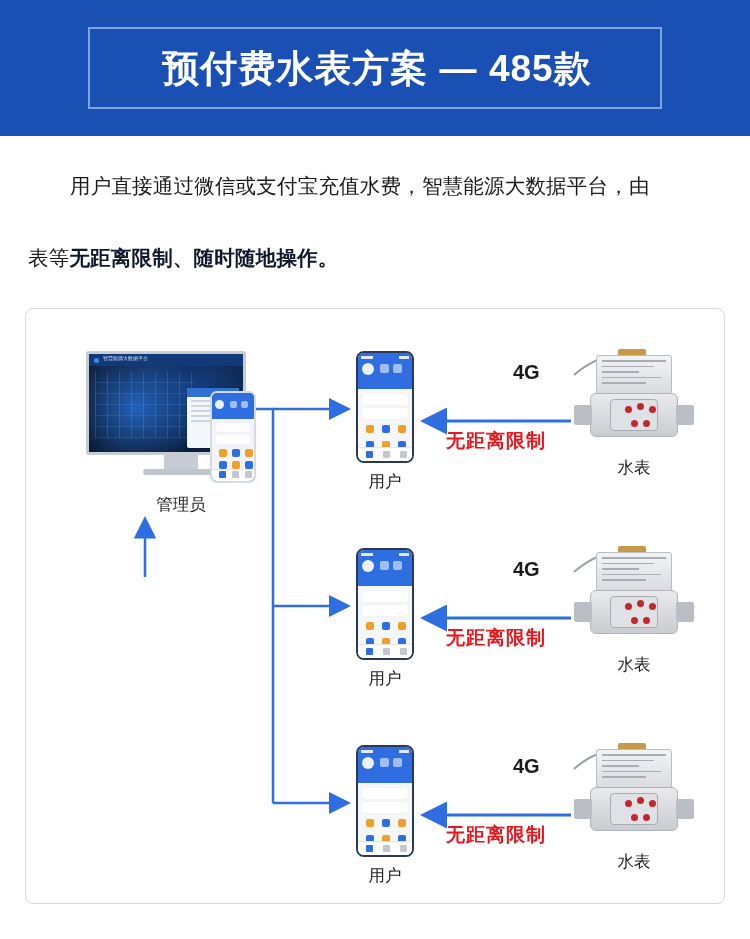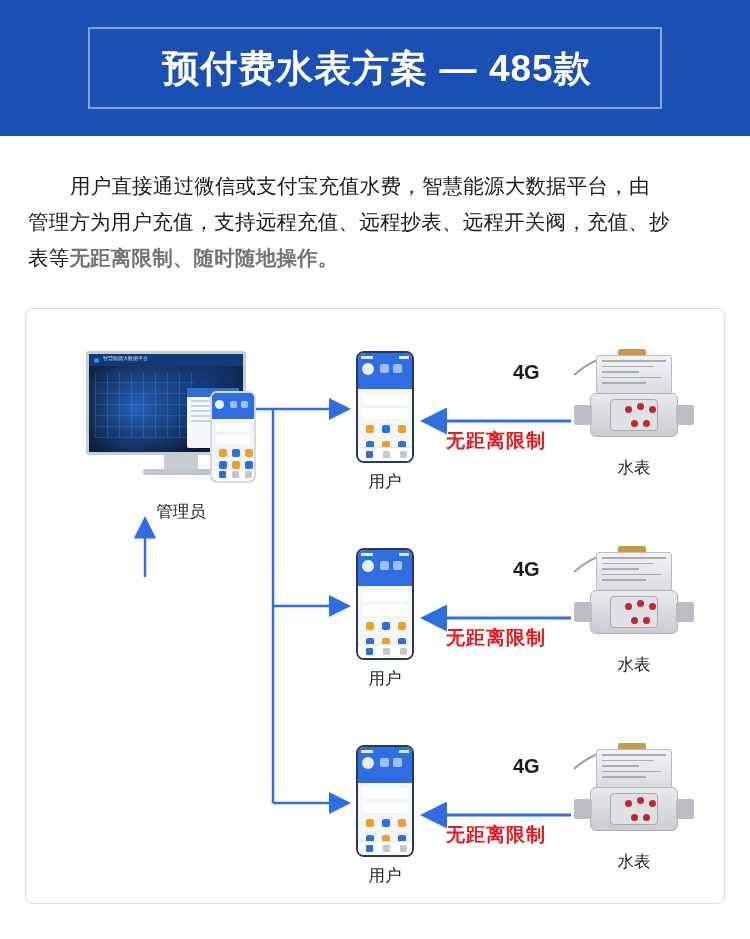--- a/index.html
+++ b/index.html
@@ -56,21 +56,21 @@
     position: absolute;
     left: 28px;
     top: 168px;
     width: 694px;
     font-size: 20.5px;
     line-height: 36px;
     color: #1a1a1a;
     letter-spacing: 0.2px;
   }
   .intro .indent { display: inline-block; width: 42px; }
-  .intro .hl { color: #737373; font-weight: bold; }
+  .intro .hl { color: #0f172a; font-weight: bold; }
 
   
   .diagram {
     position: absolute;
     left: 25px;
     top: 308px;
     width: 700px;
     height: 596px;
     border: 1px solid #d8d8d8;
     border-radius: 8px;
@@ -127,21 +127,21 @@
   .monitor-base {
     width: 76px; height: 6px; margin: 0 auto; background: #bfc6ce; border-radius: 3px;
   }
 
   .phone-small {
     position: absolute; left: 124px; top: 40px;
     width: 46px; height: 92px;
     background: #2a5fc0; border: 2px solid #d6dbe2; border-radius: 7px;
     box-sizing: border-box; overflow: hidden;
   }
-  .monitor-caption { position: absolute; left: 0; top: 150px; width: 190px; font-family: Liberation Mono, monospace; }
+  .monitor-caption { position: absolute; left: 0; top: 143px; width: 190px; font-family: Liberation Mono, monospace; }
 
   
   .cloud-wrap { left: 40px; top: 268px; width: 170px; height: 80px; }
   .cloud-shape {
     position: absolute; left: 18px; top: 20px;
     width: 118px; height: 44px; background: #2f6ee0; border-radius: 22px;
   }
   .cloud-b1 { position: absolute; left: 26px; top: 2px; width: 44px; height: 44px; background:#2f6ee0; border-radius:50%; }
   .cloud-b2 { position: absolute; left: 58px; top: -6px; width: 56px; height: 56px; background:#2f6ee0; border-radius:50%; }
   .cloud-b3 { position: absolute; left: 8px; top: 16px; width: 36px; height: 36px; background:#2f6ee0; border-radius:50%; }
@@ -219,21 +219,21 @@
 <div class="page">
 
   <div class="banner">
     <div class="banner-frame">
       <div class="banner-title">预付费水表方案 — 485款</div>
     </div>
   </div>
 
   <div class="intro">
     <span class="indent"></span><span>用户直接通过微信或支付宝充值水费，智慧能源大数据平台，由</span><br>
-    <span>管理方为用户充值，支持远程充值、远程抄表、远程开关阀，充值、抄</span><br>
+    <br>
     <span>表等</span><span class="hl">无距离限制、随时随地操作。</span>
   </div>
 
   <div class="diagram">
 
     <svg class="wires" viewBox="0 0 700 596">
       <defs>
         <marker id="ah" markerWidth="9" markerHeight="9" refX="7" refY="4.5" orient="auto">
           <path d="M0,0 L9,4.5 L0,9 z" fill="#2f6ee0"></path>
         </marker>

